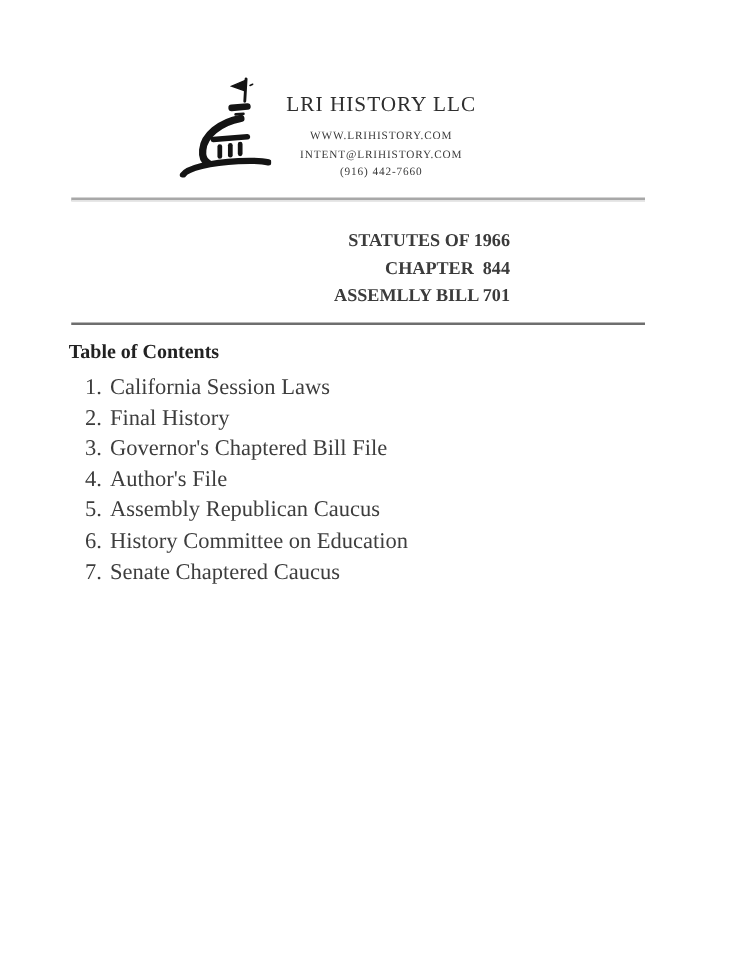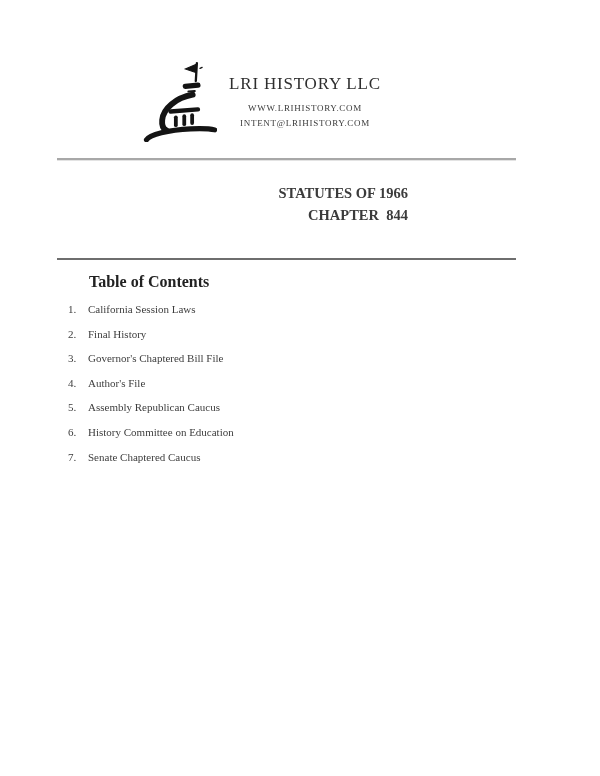--- a/index.html
+++ b/index.html
@@ -78,31 +78,30 @@
   .reference-line { white-space: pre; }
 
   
   .toc-title {
     position: absolute;
     left: 55px;
     top: 273px;
     font-weight: bold;
     font-size: 16px;
     color: #222222;
-    margin-left: 34px;
   }
   .toc-list {
     position: absolute;
     left: 68px;
     top: 303px;
     margin: 0;
     padding: 0;
     list-style: none;
     counter-reset: tocnum;
-    font-size: 11px;
+    font-size: 18px;
     color: #3d3d3d;
   }
   .toc-list li {
     position: relative;
     padding-left: 20px;
     line-height: 13.6px;
     margin-bottom: 11px;
     counter-increment: tocnum;
     white-space: nowrap;
   }
@@ -141,27 +140,29 @@
 
         <path d="M5,76 C8,71 26,66.5 47,65.5 C58,65 66,65.5 70,66.5" stroke-width="4.8"></path>
       </g>
     </svg>
   </div>
 
   <div class="header-text">
     <div class="company-name">LRI HISTORY LLC</div>
     <div class="contact-line">WWW.LRIHISTORY.COM</div>
     <div class="contact-line">INTENT@LRIHISTORY.COM</div>
+    <div class="contact-line">(916) 442-7660</div>
   </div>
 
   <div class="rule-top"></div>
 
   <div class="reference-block">
     <div class="reference-line">STATUTES OF 1966</div>
     <div class="reference-line">CHAPTER  844</div>
+    <div class="reference-line">ASSEMLLY BILL 701</div>
   </div>
 
   <div class="rule-bottom"></div>
 
   <div class="toc-title">Table of Contents</div>
   <ol class="toc-list">
       <li>California Session Laws</li>
       <li>Final History</li>
       <li>Governor's Chaptered Bill File</li>
       <li>Author's File</li>

